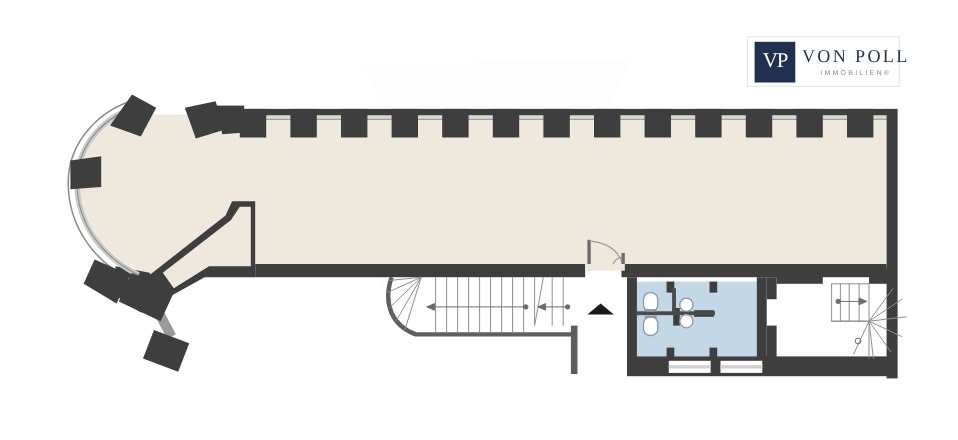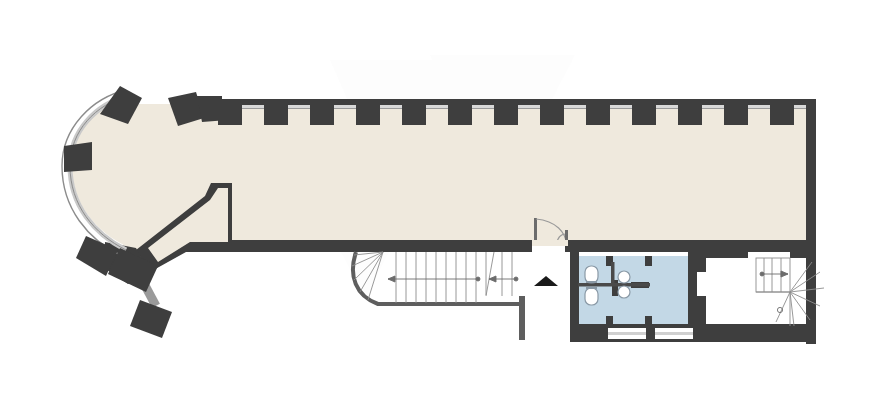--- a/index.html
+++ b/index.html
@@ -302,14 +302,21 @@
       <path fill="none" stroke="#9a9a9a" stroke-width="1.1" d="M536 219 C 556 221, 566 232, 567 246"></path>
       <path fill="none" stroke="#9a9a9a" stroke-width="1.1" d="M556 246 C 557 238, 561 234, 566 234"></path>
       <rect x="565" y="230" width="3" height="16" fill="#6c6c6c"></rect>
       <rect x="532" y="240" width="36" height="6" fill="#efe9dd"></rect>
     </g>
 
     <path d="M546 276 L534 286 L558 286 Z" fill="#1a1a1a"></path>
 
   </svg>
 
+  <div id="logo-block">
+    <div id="logo-mark" style="background:#1f3050">VP</div>
+    <div id="logo-text">
+      <div id="logo-title" style="color:#1f3050">VON POLL</div>
+      <div id="logo-sub" style="color:#8a8f99">IMMOBILIEN®</div>
+    </div>
+  </div>
 
 </div>
 
 </body></html>

